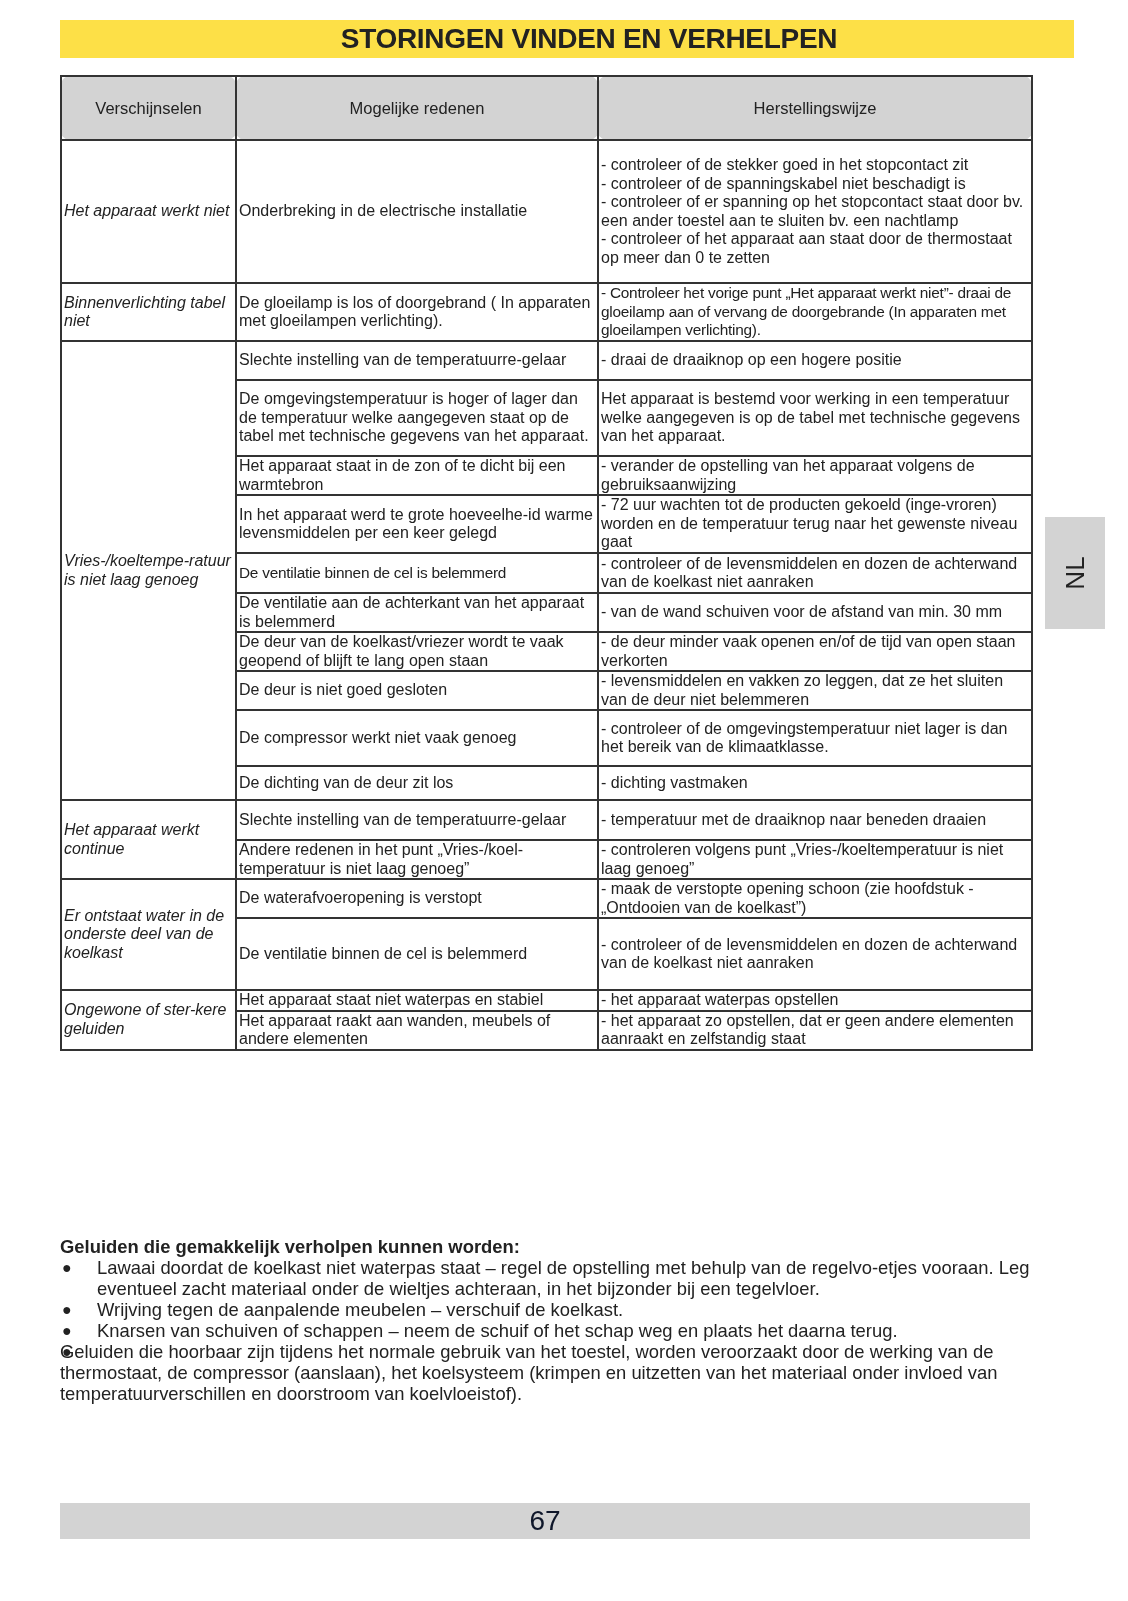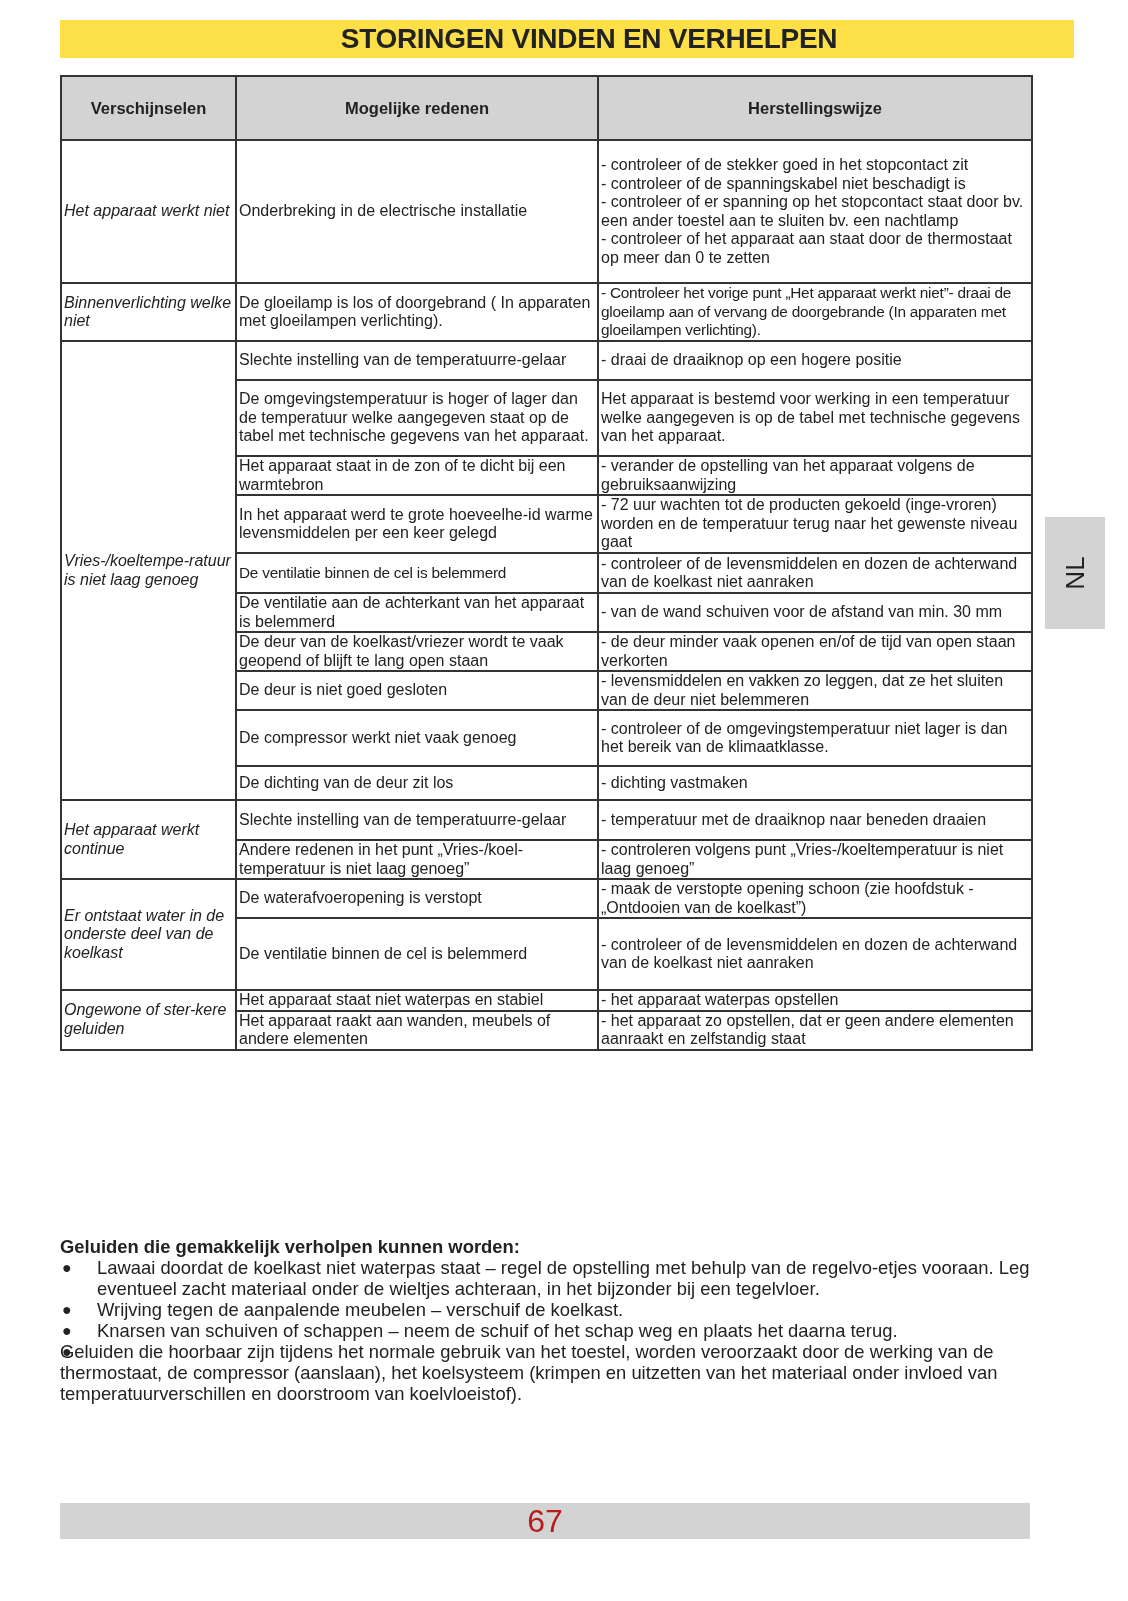--- a/index.html
+++ b/index.html
@@ -5,34 +5,34 @@
   html, body { margin:0; padding:0; background:#ffffff; }
   body { width:1128px; height:1601px; position:relative; overflow:hidden;
          font-family:"Liberation Sans", sans-serif; color:#222; }
   .title-bar { position:absolute; left:60px; top:20px; width:970px; height:38px;
                background:#fde047; text-align:center;padding-left:44px; }
   .title-bar span { font-weight:bold; font-size:28px; line-height:38px; letter-spacing:-0.3px; color:#222; }
   table.faults { position:absolute; left:60px; top:75px; width:971px;
                  border-collapse:collapse; table-layout:fixed; }
   table.faults td, table.faults th { border:2.5px solid #333; padding:0 2px; vertical-align:middle;
                  font-size:16px; line-height:18.5px; font-weight:normal; overflow:hidden; }
-  table.faults th { background:#d3d3d3; font-weight:bold; font-size:16.5px; height:62px; text-align:center; }
+  table.faults th { background:#d3d3d3; font-weight:normal; font-size:16.5px; height:62px; text-align:center;border-radius:9px; }
   table.faults td.sym { vertical-align:middle;font-style:italic; }
   .tight { font-size:15.4px !important; letter-spacing:-0.25px; }
   .nl-tab { position:absolute; left:1045px; top:517px; width:60px; height:112px; background:#d3d3d3; }
   .nl-tab span { position:absolute; left:50%; top:50%; transform:translate(-50%,-50%) rotate(-90deg);
                  font-size:26px; color:#222; }
   .body-text { position:absolute; left:60px; top:1236px; width:980px; font-size:18.4px; line-height:21px; color:#222; }
   .body-text p { margin:0; }
   .body-text .bold { font-weight:bold; }
   .body-text ul { list-style:none; margin:0; padding:0; }
   .body-text li { position:relative; padding-left:37px; }
   .body-text li .bullet { position:absolute; left:2px; top:0; font-size:16px; }
   .page-bar { position:absolute; left:60px; top:1503px; width:970px; height:36px; background:#d3d3d3; text-align:center; }
-  .page-bar span { font-size:32px; line-height:36px; color:#b91c1c; }
+  .page-bar span { font-size:28px; line-height:36px; color:#0f172a; }
 </style>
 </head>
 <body>
 
 <div class="title-bar">
   <span>STORINGEN VINDEN EN VERHELPEN</span>
 </div>
 
 <table class="faults">
   <colgroup>
@@ -52,21 +52,21 @@
     <tr style="height:143px">
       <td class="sym">Het apparaat werkt niet</td>
       <td>Onderbreking in de electrische installatie</td>
       <td style="white-space:pre-line">- controleer of de stekker goed in het stopcontact zit
 - controleer of de spanningskabel niet beschadigt is
 - controleer of er spanning op het stopcontact staat door bv. een ander toestel aan te sluiten bv. een nachtlamp
 - controleer of het apparaat aan staat door de thermostaat op meer dan 0 te zetten</td>
     </tr>
 
     <tr style="height:58px">
-      <td class="sym">Binnenverlichting welke niet</td>
+      <td class="sym">Binnenverlichting tabel niet</td>
       <td>De gloeilamp is los of doorgebrand ( In apparaten met gloeilampen verlichting).</td>
       <td class="tight">- Controleer het vorige punt „Het apparaat werkt niet”- draai de gloeilamp aan of vervang de doorgebrande (In apparaten met gloeilampen verlichting).</td>
     </tr>
 
     <tr style="height:39px">
       <td class="sym" rowspan="10">Vries-/koeltempe-ratuur is niet laag genoeg</td>
       <td>Slechte instelling van de temperatuurre-gelaar</td>
       <td>- draai de draaiknop op een hogere positie</td>
     </tr>
     <tr style="height:76px">

